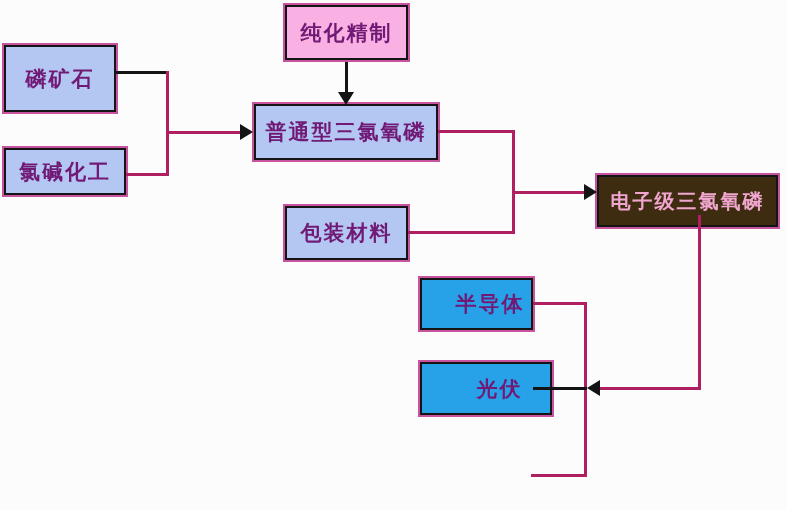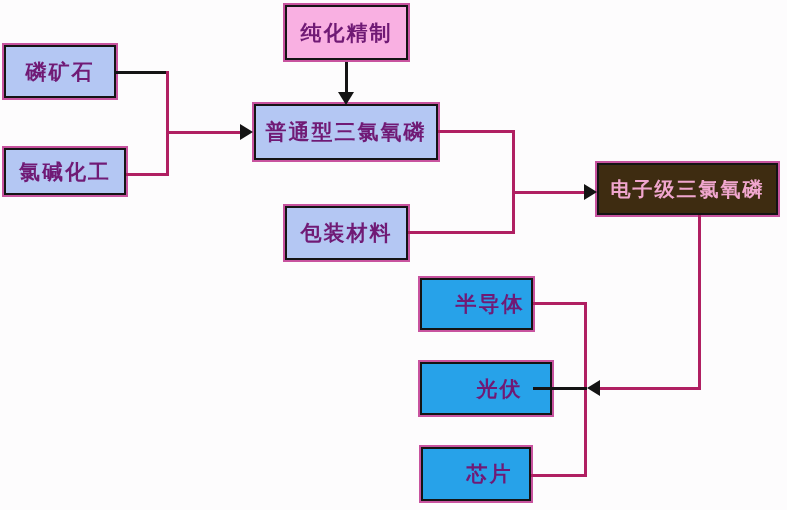--- a/index.html
+++ b/index.html
@@ -25,21 +25,21 @@
     font-weight:bold;
     font-size:21px;
     letter-spacing:2px;
     color:#701a75;
     text-align:center;
     white-space:nowrap;
   }
   .node.blue{background:#b4c7f3;}
   .node.pink{background:#f9b0e2;}
   .node.bright{background:#27a2e9;padding-left:27px;}
-  .node.dark{background:#3e2c11;color:#f0a6ce;}
+  .node.dark{background:#3e2c11;color:#f0a6ce;margin-top:12px;}
   .line{
     position:absolute;
     background:#b01f62;
   }
   .line.black{background:#141414;}
   .ah{
     position:absolute;
     width:0;height:0;
   }
   .ah.right{
@@ -56,29 +56,28 @@
     border-left:8px solid transparent;
     border-right:8px solid transparent;
     border-top:13px solid #141414;
   }
 </style>
 </head>
 <body>
 
 <div class="canvas">
 
-  <div class="node blue" style="left:4px;   top:45px;  width:112px; height:53px;">磷矿石</div>
+  <div class="node blue" style="left:4px;   top:45px;  width:112px; height:67px;">磷矿石</div>
   <div class="node blue" style="left:4px;   top:148px; width:122px; height:47px;">氯碱化工</div>
   <div class="node pink" style="left:285px; top:5px;   width:123px; height:55px;">纯化精制</div>
   <div class="node blue" style="left:285px; top:206px; width:123px; height:54px;">包装材料</div>
   <div class="node blue" style="left:254px; top:104px; width:184px; height:56px;">普通型三氯氧磷</div>
   <div class="node dark" style="left:597px; top:163px; width:181px; height:52px; font-size:20px;">电子级三氯氧磷</div>
   <div class="node bright" style="left:420px; top:278px; width:113px; height:52px;">半导体</div>
   <div class="node bright" style="left:420px; top:362px; width:132px; height:53px;">光伏</div>
-  <div class="node bright" style="left:421px; top:447px; width:110px; height:54px;">芯片</div>
 
   <div class="line black" style="left:116px; top:71px;  width:53px;  height:3px;"></div>
   <div class="line" style="left:166px; top:71px;  width:3px;   height:105px;"></div>
   <div class="line" style="left:126px; top:173px; width:43px;  height:3px;"></div>
   <div class="line" style="left:166px; top:131px; width:76px;  height:3px;"></div>
   <div class="ah right" style="left:240px; top:124px;"></div>
 
   <div class="line black" style="left:345px; top:62px;  width:3px;   height:31px;"></div>
   <div class="ah down" style="left:338px; top:92px;"></div>
 

